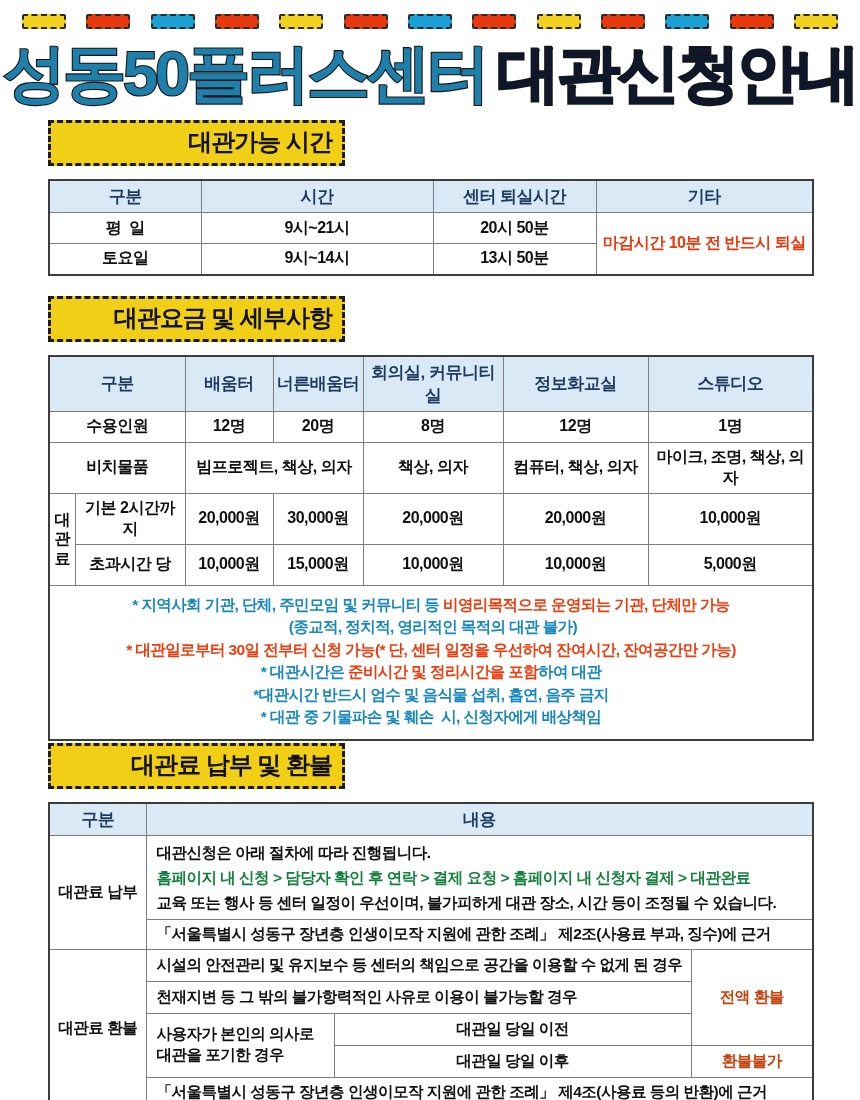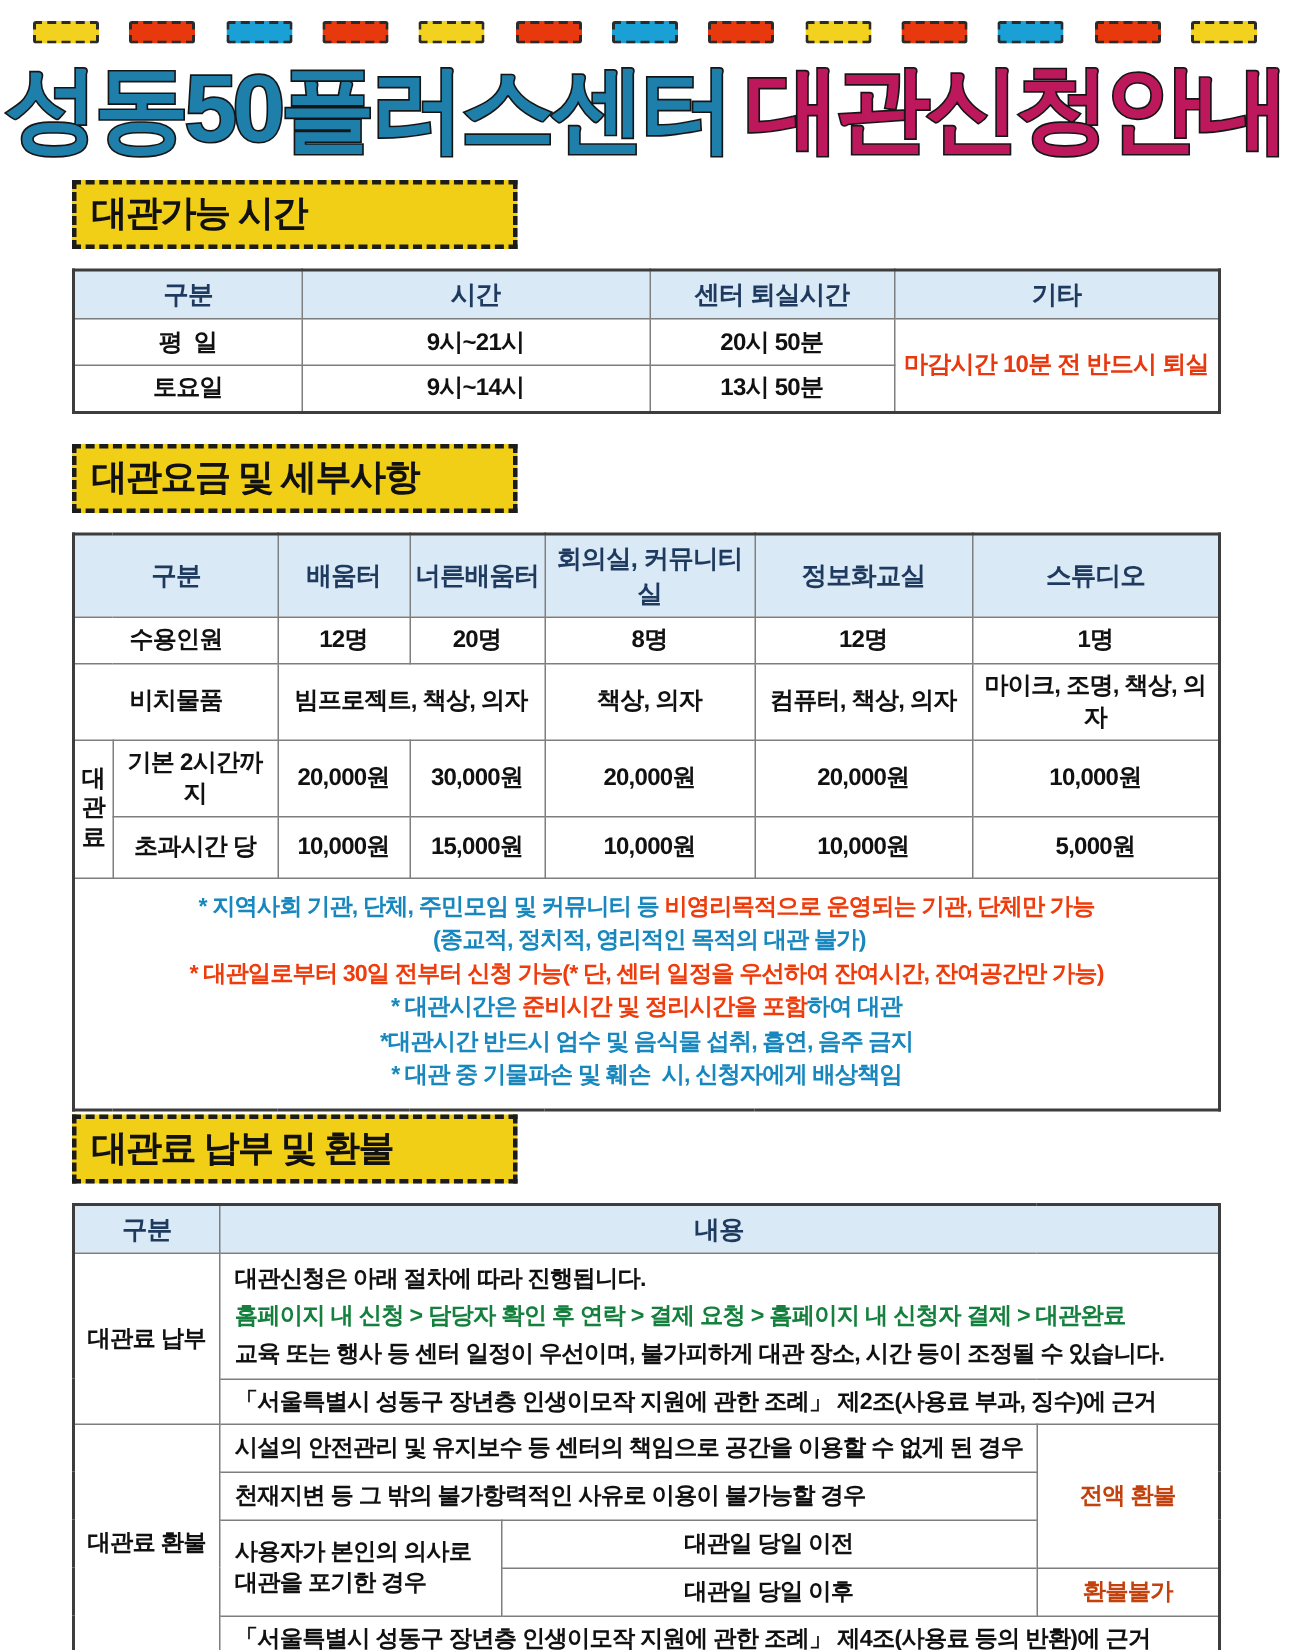--- a/index.html
+++ b/index.html
@@ -12,25 +12,25 @@
   .block { width: 44px; height: 15px; border: 2px dashed #2b2b2b; border-radius: 2px; }
   .block--yellow { background: #F2D21F; }
   .block--red    { background: #E8380D; }
   .block--blue   { background: #1BA0D6; }
 
   
   .title { text-align: center; margin-top: 10px; font-size: 63px; font-weight: 800;
     letter-spacing: -3px; line-height: 1.08; white-space: nowrap;
     -webkit-text-stroke: 2.2px #161616; paint-order: stroke fill; }
   .title-blue { color: #1E7FAB; }
-  .title-red  { color: #be185d; margin-left: 10px; }
+  .title-red  { color: #0f172a; margin-left: 10px; }
 
   
   .content { padding: 0 48px; }
-  .sec-head { display: inline-block; min-width: 297px; text-align: left;
+  .sec-head { display: inline-block; min-width: 297px; text-align: right;
     background: #F2CF17; border: 3px dashed #1c1c1c; padding: 3px 10px 5px;
     font-size: 24px; font-weight: 800; color: #111; letter-spacing: -1px; }
   .mt-hours { margin-top: 13px; }
   .mt-fees  { margin-top: 20px; }
   .mt-pay   { margin-top: 2px; }
 
   
   table { border-collapse: collapse; width: 764px; table-layout: fixed; }
   .tbl { border: 2px solid #3d3d3d; margin-top: 13px; }
   .tbl td, .tbl th { border: 1px solid #7e7e7e; text-align: center; vertical-align: middle;

